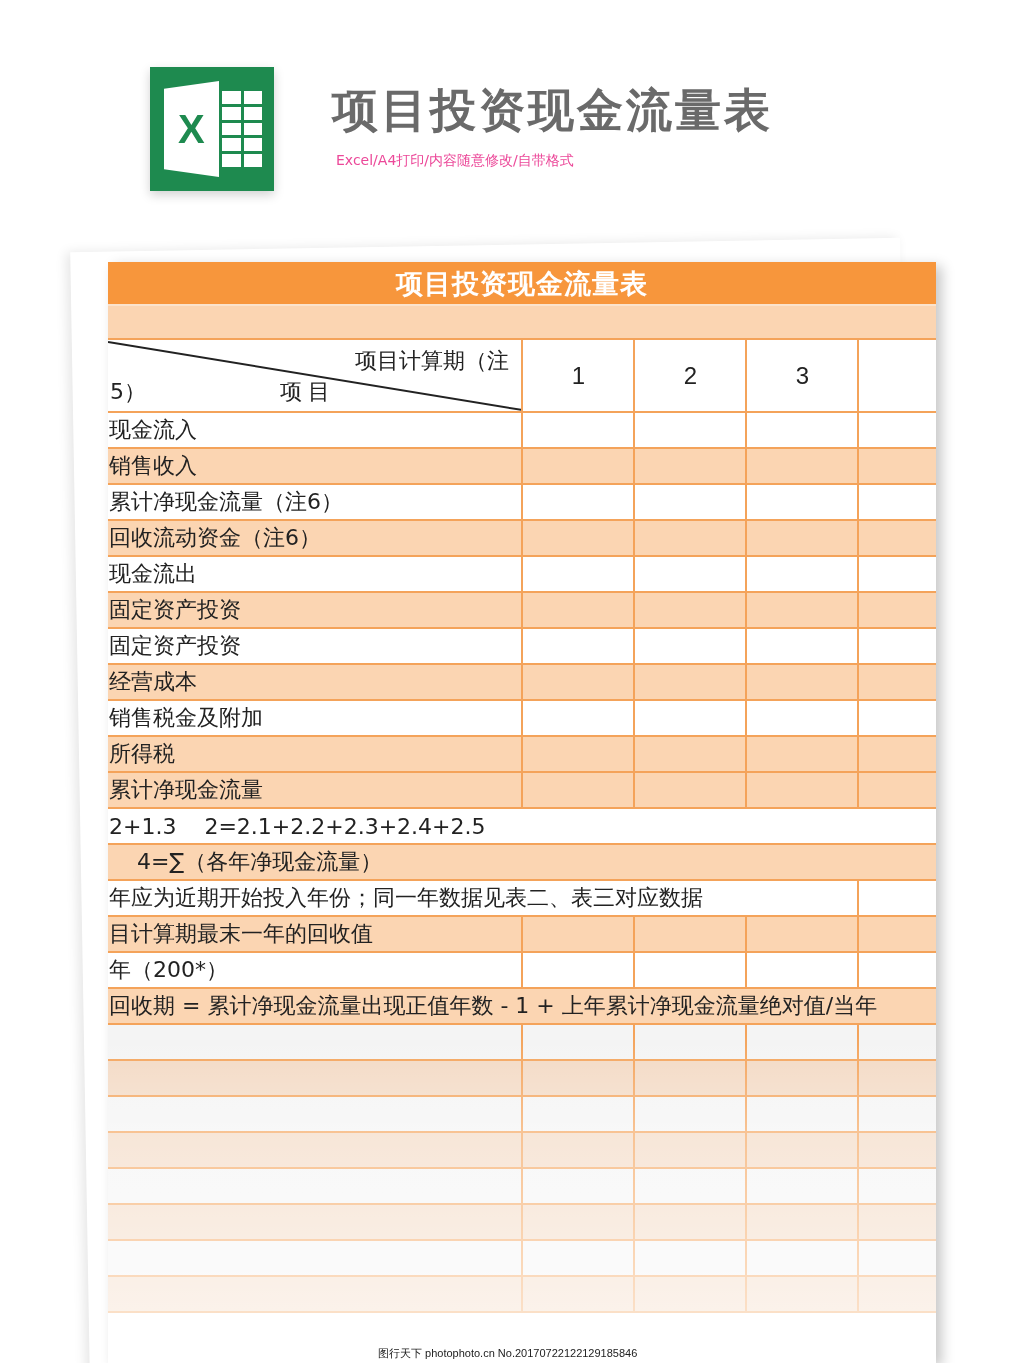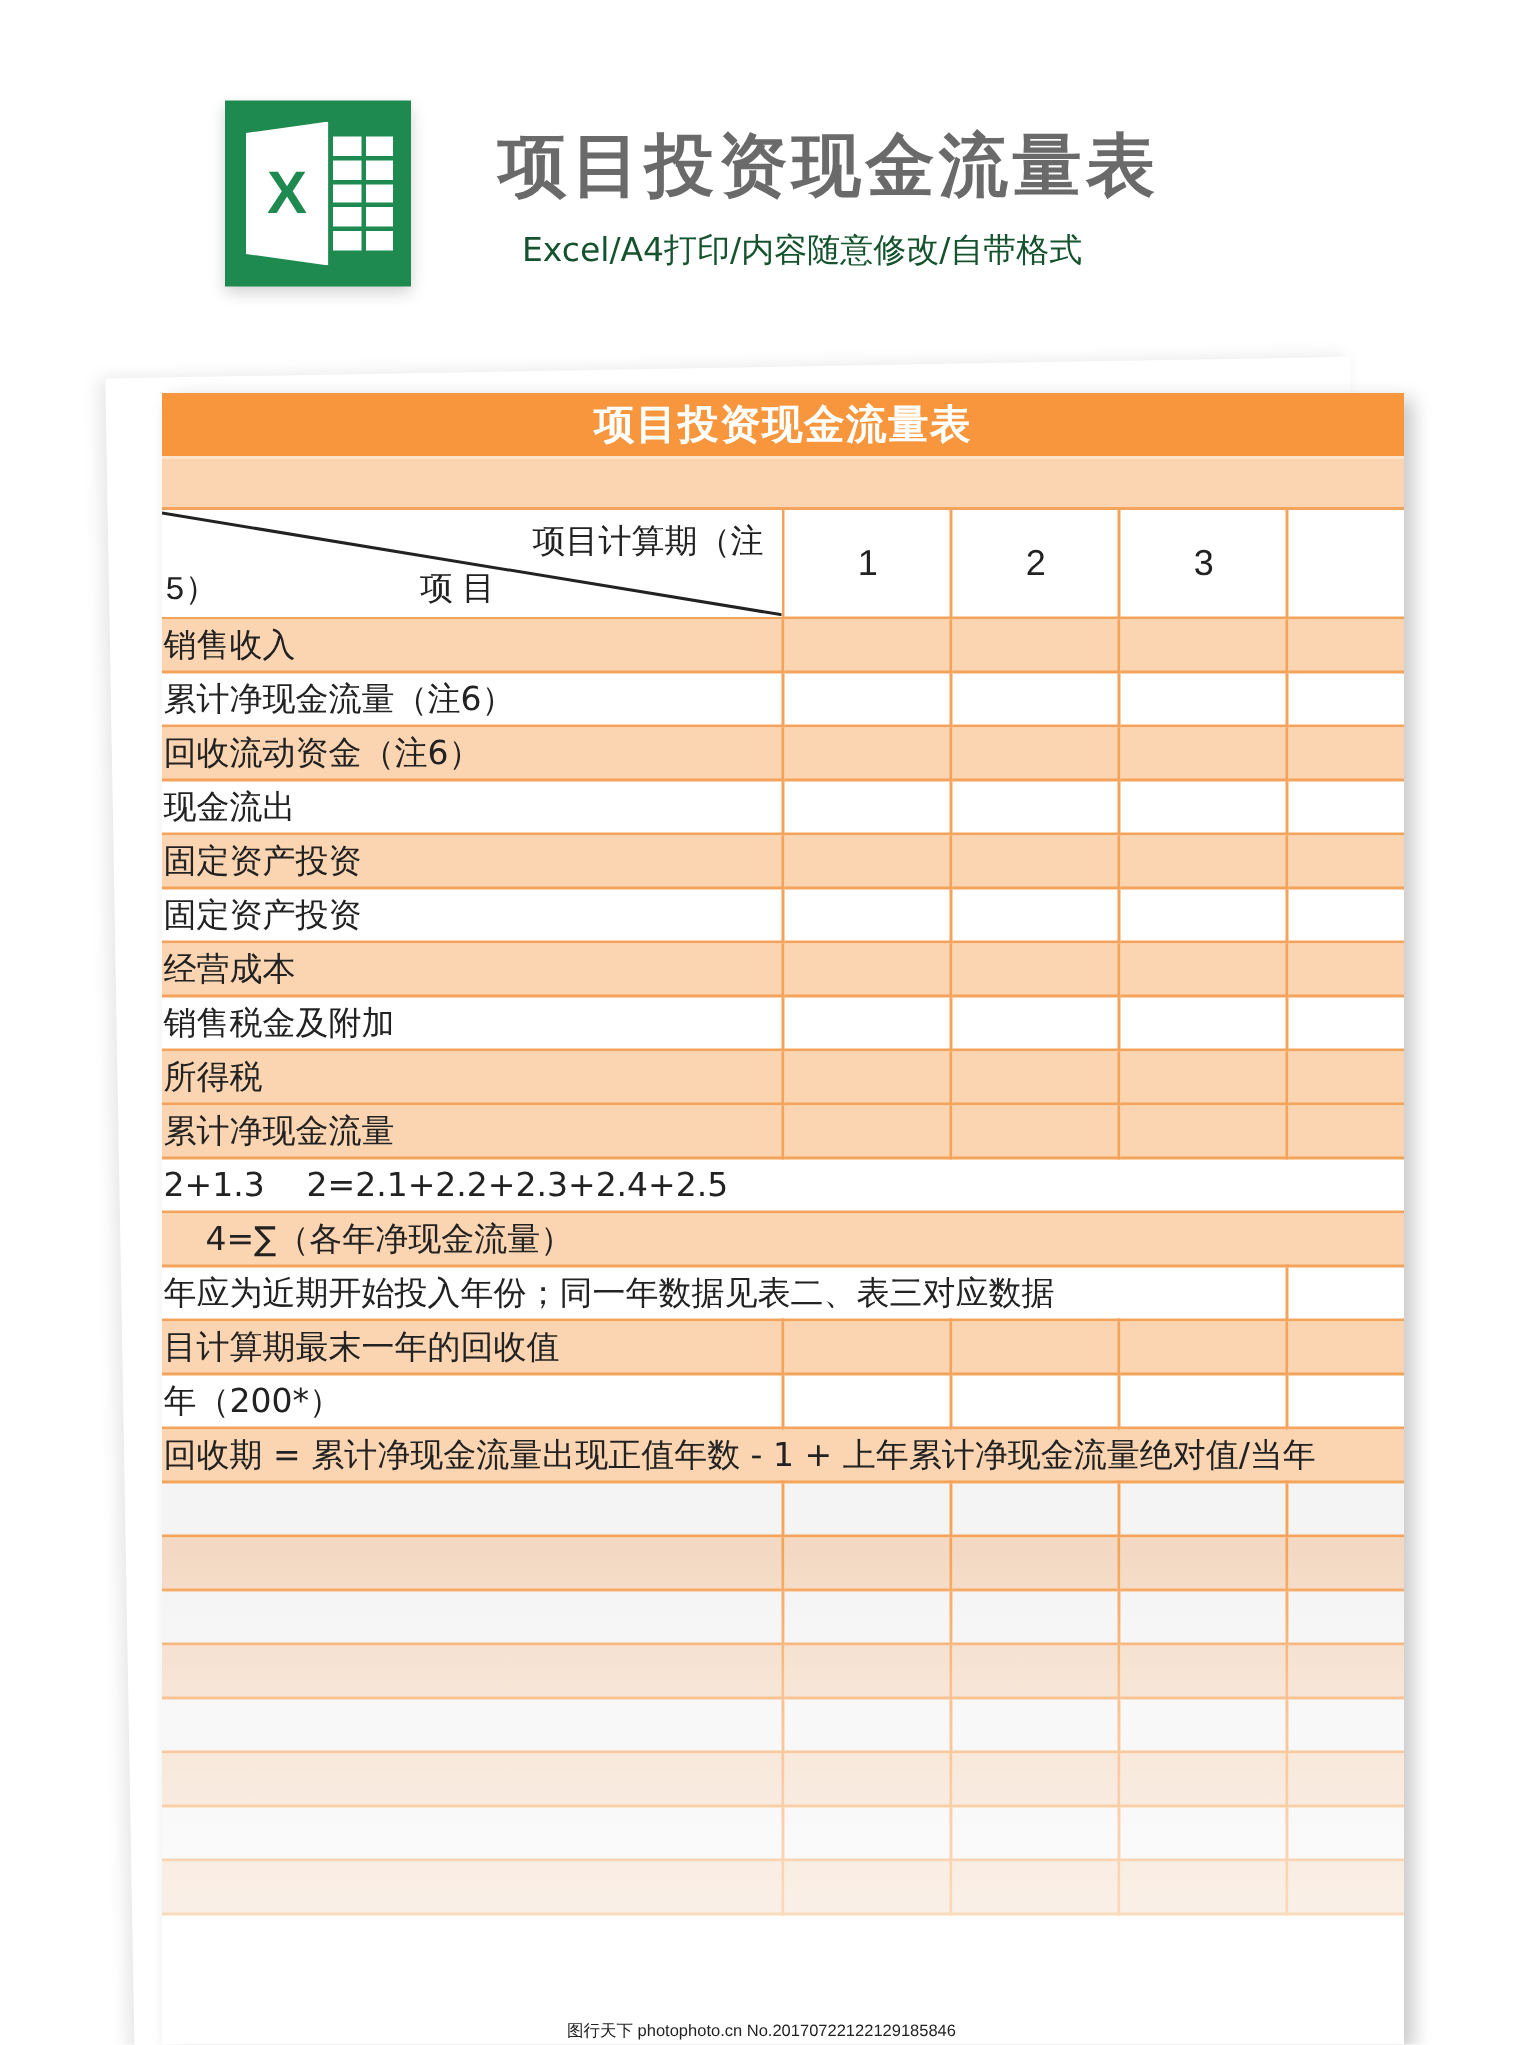--- a/index.html
+++ b/index.html
@@ -23,21 +23,21 @@
   .excel-icon .grid {
     position: absolute; left: 72px; top: 24px; width: 40px; height: 76px;
     display: grid; grid-template-columns: 1fr 1fr; grid-template-rows: repeat(5, 1fr); gap: 3px;
   }
   .excel-icon .grid span { background: #ffffff; }
   .doc-title {
     position: absolute; left: 332px; top: 80px; font-size: 46px; font-weight: bold;
     color: #6a6a6a; letter-spacing: 3px;
   }
   .doc-subtitle {
-    position: absolute; left: 348px; top: 152px; font-size: 22px; color: #14532d;
+    position: absolute; left: 336px; top: 152px; font-size: 14px; color: #ec4899;
   }
 
   .sheet-back {
     position: absolute; left: 80px; top: 245px; width: 830px; height: 1130px;
     background: #fff; box-shadow: -4px 0 12px rgba(0,0,0,0.10); transform: rotate(-1deg);
   }
   .sheet {
     position: absolute; left: 108px; top: 262px; width: 828px; height: 1101px;
     background: #ffffff; box-shadow: 6px 4px 12px rgba(0,0,0,0.22); overflow: hidden;
   }
@@ -53,21 +53,21 @@
     border-bottom: 2px solid #f4a35a; border-right: 2px solid #f4a35a;
     font-size: 22px; color: #222; height: 36px; white-space: nowrap; overflow: hidden;
     padding-left: 1px;
   }
   tr.alt td { background: #fbd5b2; margin-top: 26px; }
   tr.plain td { background: #ffffff; }
   col.c0 { width: 414px; } col.cn { width: 112px; }
   td.last { border-right: none; }
 
   .hdr-row td { height: 72px; }
-  .diag-cell { position: relative; font-family: Liberation Mono, monospace; }
+  .diag-cell { position: relative; }
   .diag-cell svg { position: absolute; left: 0; top: 0; }
   .diag-top { position: absolute; right: 12px; top: 6px; font-size: 22px; }
   .diag-bot-l { position: absolute; left: 2px; bottom: 4px; font-size: 22px; }
   .diag-bot-m { position: absolute; left: 172px; bottom: 4px; font-size: 22px; letter-spacing: 6px; margin-top: 41px; }
   .num { text-align: center; font-size: 24px; font-family: "Liberation Sans", sans-serif; }
   .num.r { text-align: right; padding-right: 12px; }
   .fade { position: absolute; left: 0; right: 0; bottom: 0; height: 330px;
     background: linear-gradient(to bottom, rgba(255,255,255,0.0) 0%, rgba(255,255,255,0.35) 30%, rgba(255,255,255,0.75) 100%);
     pointer-events: none; }
   .empty-alt td { background: #f3d9c3; }
@@ -125,20 +125,27 @@
         <span class="diag-top">项目计算期（注</span>
         <span class="diag-bot-l">5）</span>
         <span class="diag-bot-m">项目</span>
       </td>
       <td class="num">1</td>
       <td class="num">2</td>
       <td class="num">3</td>
       <td class="num r last">4</td>
     </tr>
 
+    <tr class="plain">
+          <td>现金流入</td>
+          <td></td>
+          <td></td>
+          <td></td>
+          <td class="last"></td>
+        </tr>
     <tr class="alt">
           <td>销售收入</td>
           <td></td>
           <td></td>
           <td></td>
           <td class="last"></td>
         </tr>
     <tr class="plain">
           <td>累计净现金流量（注6）</td>
           <td></td>

